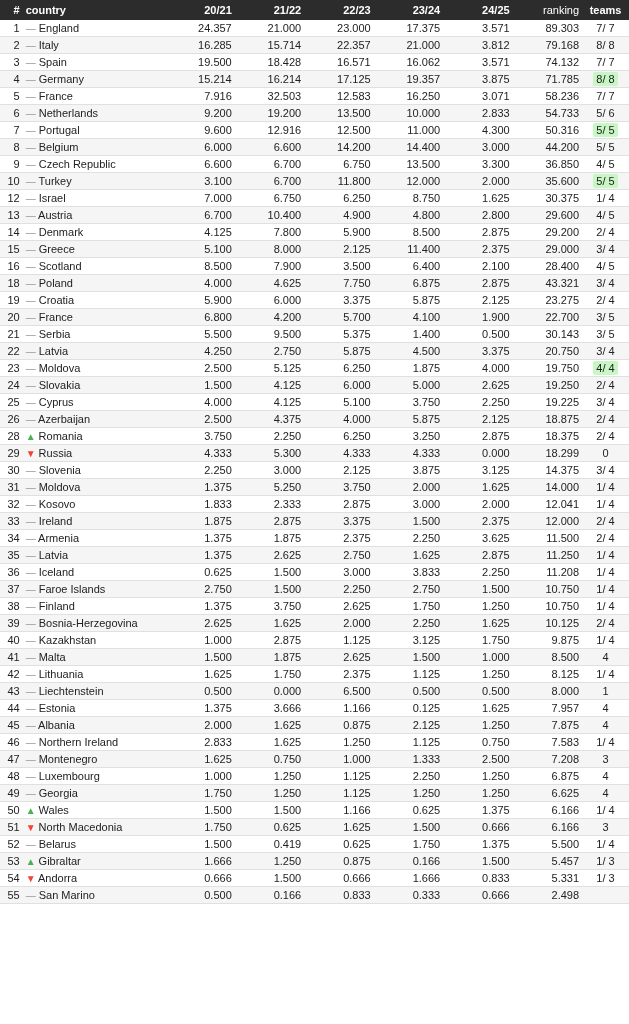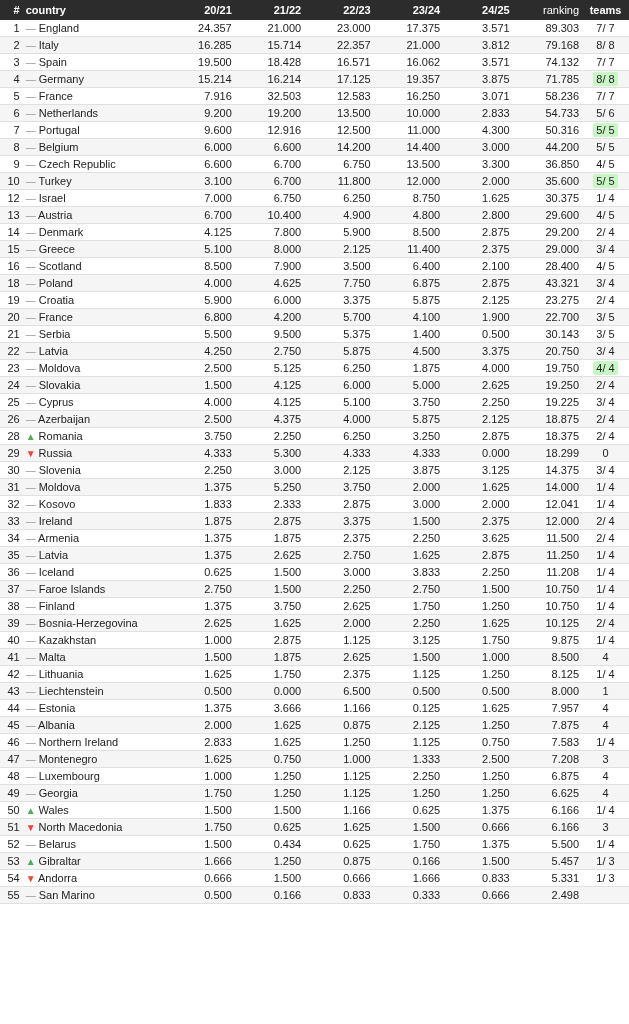--- a/index.html
+++ b/index.html
@@ -839,21 +839,21 @@
       <span class="teams-plain">3</span>
     </td>
   </tr>
       <tr>
     <td class="rank-col num">52</td>
     <td class="country-col">
       <span class="arrow-neutral">—</span>
       <span>Belarus</span>
     </td>
     <td class="score-col num">1.500</td>
-    <td class="score-col num">0.434</td>
+    <td class="score-col num">0.419</td>
     <td class="score-col num">0.625</td>
     <td class="score-col num">1.750</td>
     <td class="score-col num">1.375</td>
     <td class="ranking-col num">5.500</td>
     <td class="teams-col">
       <span class="teams-plain">1/ 4</span>
     </td>
   </tr>
       <tr>
     <td class="rank-col num">53</td>

